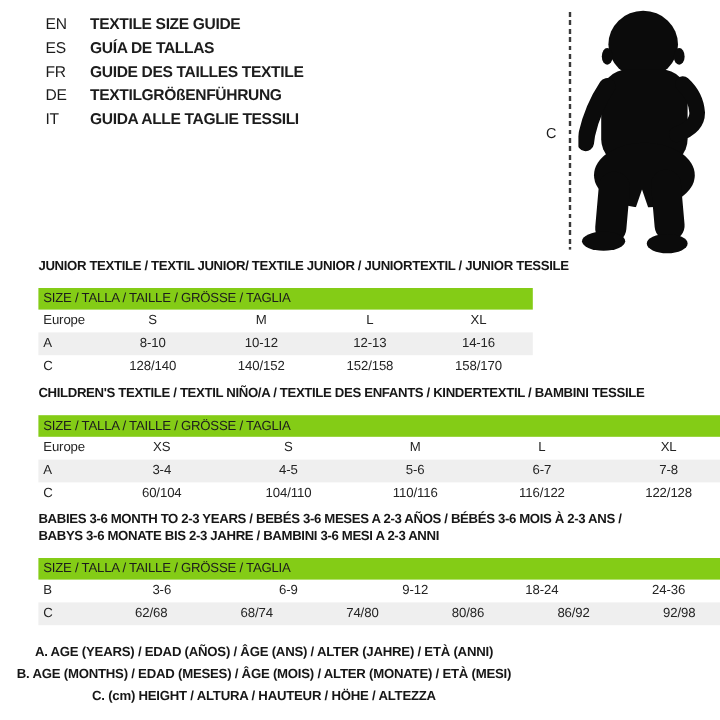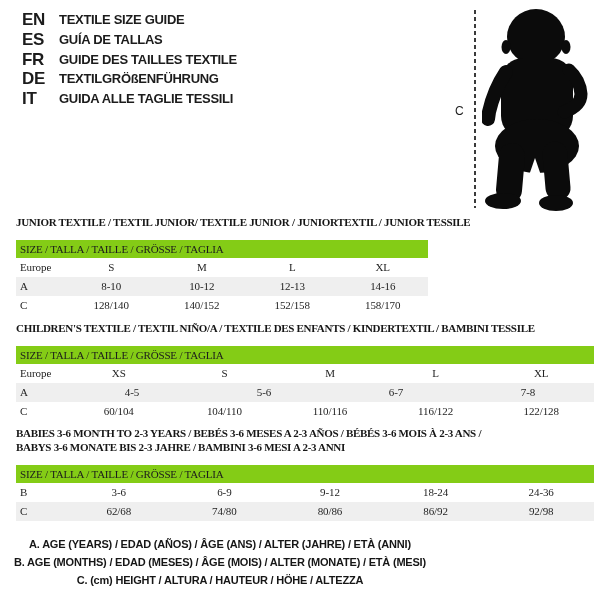--- a/index.html
+++ b/index.html
@@ -5,33 +5,33 @@
   html,body{margin:0;padding:0;}
   body{
     width:600px;height:600px;position:relative;background:#ffffff;
     font-family:"Liberation Sans","DejaVu Sans",sans-serif;
     color:#1c1c1c;overflow:hidden;
   }
 
   
   .lang-list{position:absolute;left:22px;top:10px;}
   .lang-row{display:flex;height:19.8px;line-height:19.8px;}
-  .lang-code{width:37px;font-weight:bold;font-size:17px;letter-spacing:-0.3px;}
+  .lang-code{width:37px;font-weight:normal;font-size:13px;letter-spacing:-0.3px;margin-left:16px;}
   .lang-label{font-weight:bold;font-size:13px;letter-spacing:-0.3px;white-space:nowrap;}
 
   
   .height-line{
     position:absolute;left:474px;top:10px;width:2px;height:198px;
     background:repeating-linear-gradient(to bottom,#3a3a3a 0 4px,transparent 4px 7px);
   }
   .height-label{position:absolute;left:455px;top:104px;font-size:12px;line-height:14px;}
   .silhouette-svg{position:absolute;left:482px;top:6px;}
 
   
-  .size-table{position:absolute;left:16px;font-family:Liberation Serif, serif;}
+  .size-table{position:absolute;left:32px;}
   #table1{top:215px;width:412px;}
   #table2{top:321px;width:578px;}
   #table3{top:426px;width:578px;}
   .table-title{
     font-weight:bold;font-size:11px;letter-spacing:-0.3px;
     white-space:nowrap;height:14px;line-height:14px;color:#161616;
   }
   .size-bar{
     margin-top:11px;background:#84cc16;height:18px;line-height:18px;
     font-size:11px;letter-spacing:-0.2px;padding-left:4px;color:#1c1c1c;
@@ -139,20 +139,21 @@
   <div class="trow">
     <span class="tlabel">Europe</span>
     <span class="tcell">XS</span>
     <span class="tcell">S</span>
     <span class="tcell">M</span>
     <span class="tcell">L</span>
     <span class="tcell">XL</span>
   </div>
   <div class="trow shaded">
     <span class="tlabel">A</span>
+    <span class="tcell">3-4</span>
     <span class="tcell">4-5</span>
     <span class="tcell">5-6</span>
     <span class="tcell">6-7</span>
     <span class="tcell">7-8</span>
   </div>
   <div class="trow">
     <span class="tlabel">C</span>
     <span class="tcell">60/104</span>
     <span class="tcell">104/110</span>
     <span class="tcell">110/116</span>
@@ -169,20 +170,21 @@
     <span class="tlabel">B</span>
     <span class="tcell">3-6</span>
     <span class="tcell">6-9</span>
     <span class="tcell">9-12</span>
     <span class="tcell">18-24</span>
     <span class="tcell">24-36</span>
   </div>
   <div class="trow shaded">
     <span class="tlabel">C</span>
     <span class="tcell">62/68</span>
+    <span class="tcell">68/74</span>
     <span class="tcell">74/80</span>
     <span class="tcell">80/86</span>
     <span class="tcell">86/92</span>
     <span class="tcell">92/98</span>
   </div>
 </div>
 
 <div class="footnotes">
   <div class="footnote">A. AGE (YEARS) / EDAD (AÑOS) / ÂGE (ANS) / ALTER (JAHRE) / ETÀ (ANNI)</div>
   <div class="footnote">B. AGE (MONTHS) / EDAD (MESES) / ÂGE (MOIS) / ALTER (MONATE) / ETÀ (MESI)</div>

